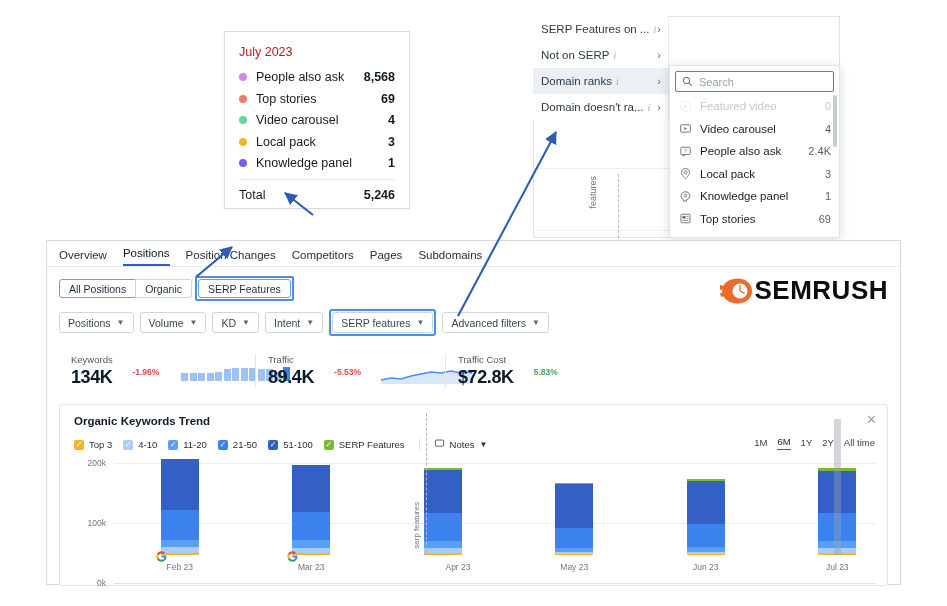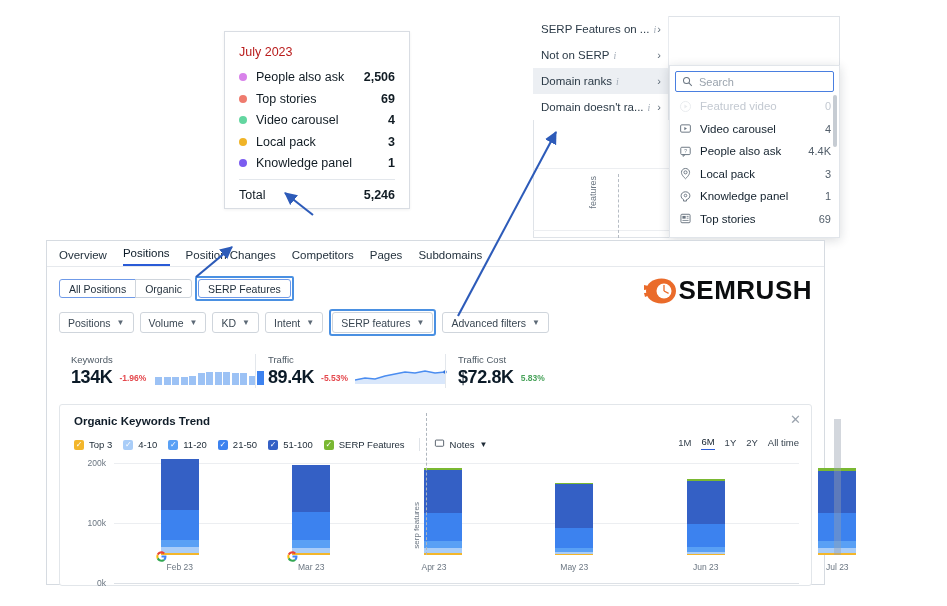--- a/index.html
+++ b/index.html
@@ -110,21 +110,21 @@
   .sm-name { flex: 1; white-space: nowrap; }
   .sm-count { font-size: 11px; color: #525e6a; }
   .sm-row.disabled .sm-count { color: #c3c9d1; }
   #sm-scroll {
     position: absolute; right: 2px; top: 29px;
     width: 4px; height: 52px; background: #c6ccd3; border-radius: 2px;
   }
 
   
   #app {
-    left: 46px; top: 240px; width: 779px; height: 345px;
+    left: 46px; top: 240px; width: 855px; height: 345px;
     background: #fff; border: 1px solid #d6dbe1;
   }
   #tabs {
     height: 26px; display: flex; align-items: flex-end;
     padding: 4px 0 0 12px; gap: 16px;
     border-bottom: 1px solid #e6e9ed;
   }
   .tab {
     font-size: 11.5px; color: #23313d; padding-bottom: 5px;
     cursor: pointer; white-space: nowrap;
@@ -168,21 +168,21 @@
   #logo-text { font-size: 26px; font-weight: bold; letter-spacing: .5px; color: #0b0d0f; }
 
   
   #metrics {
     margin: 14px 12px 0 12px; height: 42px;
     display: flex; align-items: center;
   }
   .metric { padding-left: 12px; position: relative; }
   .metric + .metric { border-left: 1px solid #e3e7ec; }
   .m-label { font-size: 9.5px; color: #4d5964; margin-bottom: 2px; }
-  .m-row { display: flex; align-items: center; gap: 7px; }
+  .m-row { display: flex; align-items: flex-start; gap: 20px; }
   .m-value { font-size: 18px; font-weight: bold; color: #0b1a27; letter-spacing: -.4px; }
   .m-delta { font-size: 8.5px; font-weight: bold; }
   .m-delta.neg { color: #e4484d; }
   .m-delta.pos { color: #49a35b; }
   #metric-keywords { width: 196px; }
   #metric-traffic { width: 190px; }
 
   #spark-bars { display: flex; align-items: flex-end; gap: 1.5px; height: 14px; margin-left: 2px; }
   #spark-bars i { width: 7px; background: #9cc2f5; display: block; }
   #spark-bars i.last { background: #3d82ef; }
@@ -256,21 +256,21 @@
 </style>
 </head>
 <body>
 
 <div id="serp-tooltip" class="abs">
   <div class="tt-title">July 2023</div>
   <div id="tt-rows">
       <div class="tt-row">
         <span class="tt-dot" style="background:#d882ea"></span>
         <span class="tt-label">People also ask</span>
-        <span class="tt-val">2,506</span>
+        <span class="tt-val">8,568</span>
       </div>
       <div class="tt-row">
         <span class="tt-dot" style="background:#ef7b6e"></span>
         <span class="tt-label">Top stories</span>
         <span class="tt-val">69</span>
       </div>
       <div class="tt-row">
         <span class="tt-dot" style="background:#63d6a0"></span>
         <span class="tt-label">Video carousel</span>
         <span class="tt-val">4</span>
@@ -359,21 +359,21 @@
         </div>
         <div class="sm-row">
           <span class="sm-ico" style="opacity:1">
             <svg width="13" height="13" viewBox="0 0 16 16">
               <rect x="2.2" y="2.8" width="11.6" height="9" rx="1.2" fill="none" stroke="#6b7682" stroke-width="1.2"></rect>
               <path d="M5 11.8 L5 14 L7.6 11.8" fill="none" stroke="#6b7682" stroke-width="1.2"></path>
               <text x="8" y="9.3" font-size="6" fill="#6b7682" text-anchor="middle" font-family="sans-serif">?</text>
             </svg>
           </span>
           <span class="sm-name">People also ask</span>
-          <span class="sm-count">4.4K</span>
+          <span class="sm-count">2.4K</span>
         </div>
         <div class="sm-row">
           <span class="sm-ico" style="opacity:1">
             <svg width="13" height="13" viewBox="0 0 16 16">
               <path d="M8 1.8 C5.2 1.8 3 4 3 6.7 C3 10.2 8 14.4 8 14.4 C8 14.4 13 10.2 13 6.7 C13 4 10.8 1.8 8 1.8 Z" fill="none" stroke="#6b7682" stroke-width="1.2"></path>
               <circle cx="8" cy="6.6" r="1.9" fill="none" stroke="#6b7682" stroke-width="1.2"></circle>
             </svg>
           </span>
           <span class="sm-name">Local pack</span>
           <span class="sm-count">3</span>
@@ -591,21 +591,21 @@
         <div class="bargroup" style="left: 349.75px; bottom: 26px;">
           <div class="stack">
             <span class="seg-b" style="height: 1.5px; background: rgb(122, 184, 50);"></span>
             <span class="seg-b" style="height: 43.8px; background: rgb(52, 96, 197);"></span>
             <span class="seg-b" style="height: 27.6px; background: rgb(60, 130, 239);"></span>
             <span class="seg-b" style="height: 7.2px; background: rgb(89, 160, 245);"></span>
             <span class="seg-b" style="height: 5.1px; background: rgb(169, 205, 248);"></span>
             <span class="seg-b" style="height: 1.8px; background: rgb(243, 182, 43);"></span>
           </div>
         </div>
-        <div class="xlbl" style="left: 325px;">Apr 23</div>
+        <div class="xlbl" style="left: 349px;">Apr 23</div>
         <div class="bargroup" style="left: 481.25px; bottom: 26px;">
           <div class="stack">
             <span class="seg-b" style="height: 1.5px; background: rgb(122, 184, 50);"></span>
             <span class="seg-b" style="height: 43.2px; background: rgb(52, 96, 197);"></span>
             <span class="seg-b" style="height: 20.4px; background: rgb(60, 130, 239);"></span>
             <span class="seg-b" style="height: 4.5px; background: rgb(89, 160, 245);"></span>
             <span class="seg-b" style="height: 1.8px; background: rgb(169, 205, 248);"></span>
             <span class="seg-b" style="height: 0.72px; background: rgb(243, 182, 43);"></span>
           </div>
         </div>

